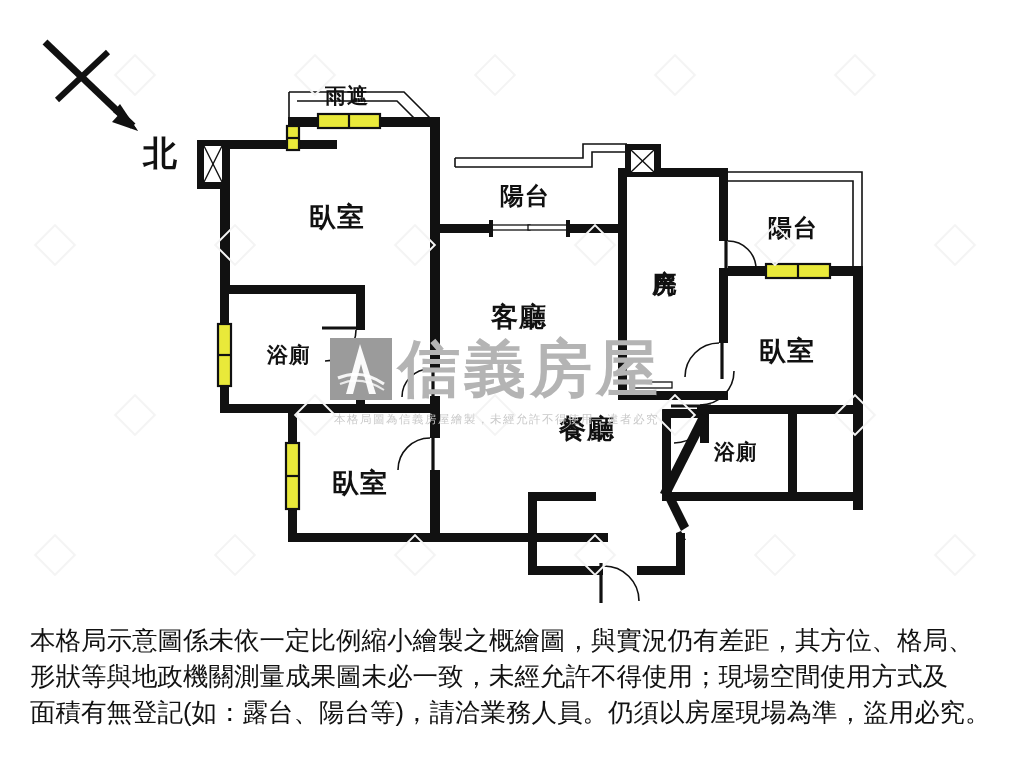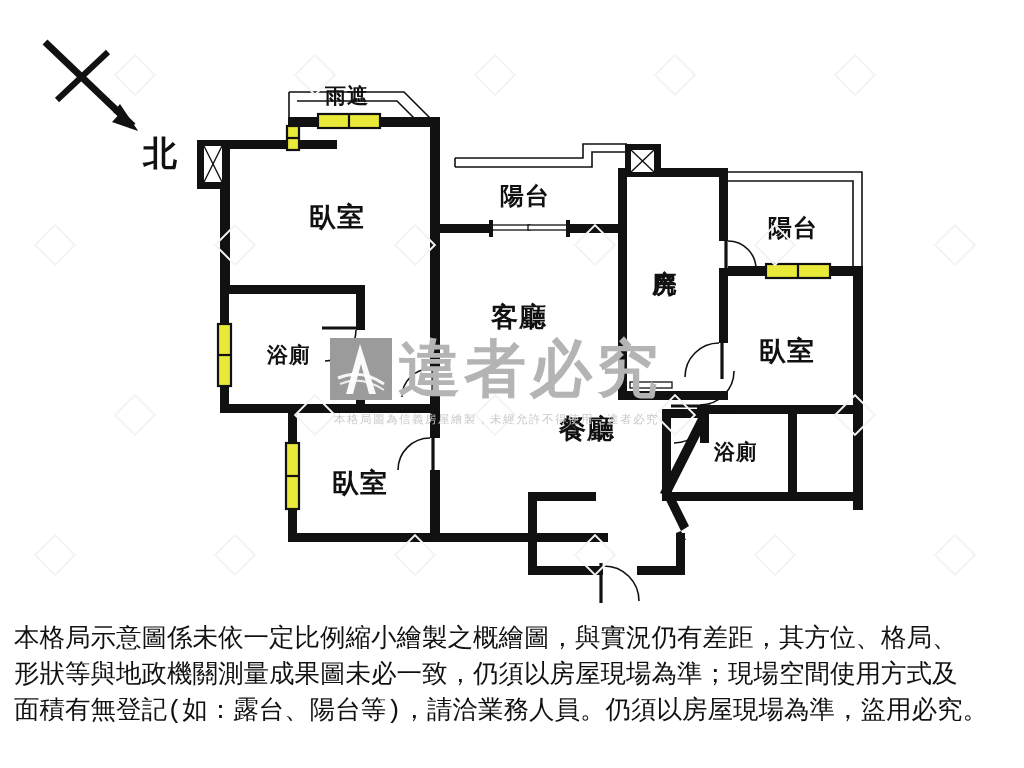--- a/index.html
+++ b/index.html
@@ -52,22 +52,22 @@
   .win-div { stroke: #111111; stroke-width: 2.2; }
   .col-x { stroke: #111111; stroke-width: 1.4; fill: none; }
 
   
   #footer-note {
     position: absolute;
     left: 0;
     top: 616px;
     width: 1024px;
     box-sizing: border-box;
-    padding: 6px 14px 0 14px;
-    font-family: Liberation Mono, monospace;
+    padding: 6px 14px 0 30px;
+    font-family: Liberation Sans, sans-serif;
     font-size: 25.5px;
     line-height: 1.42;
     color: #111111;
     letter-spacing: 0px;
     text-align: justify;
     text-justify: inter-character;
   }
   #footer-note p { margin: 0; }
 
   
@@ -373,23 +373,23 @@
   </svg>
 
   <div id="watermark">
     <div id="wm-logo">
       <svg id="wm-logo-glyph" viewBox="0 0 62 62" xmlns="http://www.w3.org/2000/svg">
         <path d="M30 6 L16 56 L23 56 L31 26 L39 56 L46 56 Z" fill="#ffffff" opacity="0.95"></path>
         <path d="M8 40 Q31 30 54 46" stroke="#ffffff" stroke-width="3" fill="none" opacity="0.9"></path>
         <path d="M10 46 Q31 37 54 52" stroke="#ffffff" stroke-width="2" fill="none" opacity="0.8"></path>
       </svg>
     </div>
-    <div id="wm-text">違者必究</div>
+    <div id="wm-text">信義房屋</div>
     <div id="wm-small">本格局圖為信義房屋繪製，未經允許不得使用，違者必究</div>
   </div>
 
 </div>
 
 <div id="footer-note">
   <p>本格局示意圖係未依一定比例縮小繪製之概繪圖，與實況仍有差距，其方位、格局、</p>
-  <p>形狀等與地政機關測量成果圖未必一致，仍須以房屋現場為準；現場空間使用方式及</p>
+  <p>形狀等與地政機關測量成果圖未必一致，未經允許不得使用；現場空間使用方式及</p>
   <p>面積有無登記(如：露台、陽台等)，請洽業務人員。仍須以房屋現場為準，盜用必究。</p>
 </div>
 
 </body></html>

